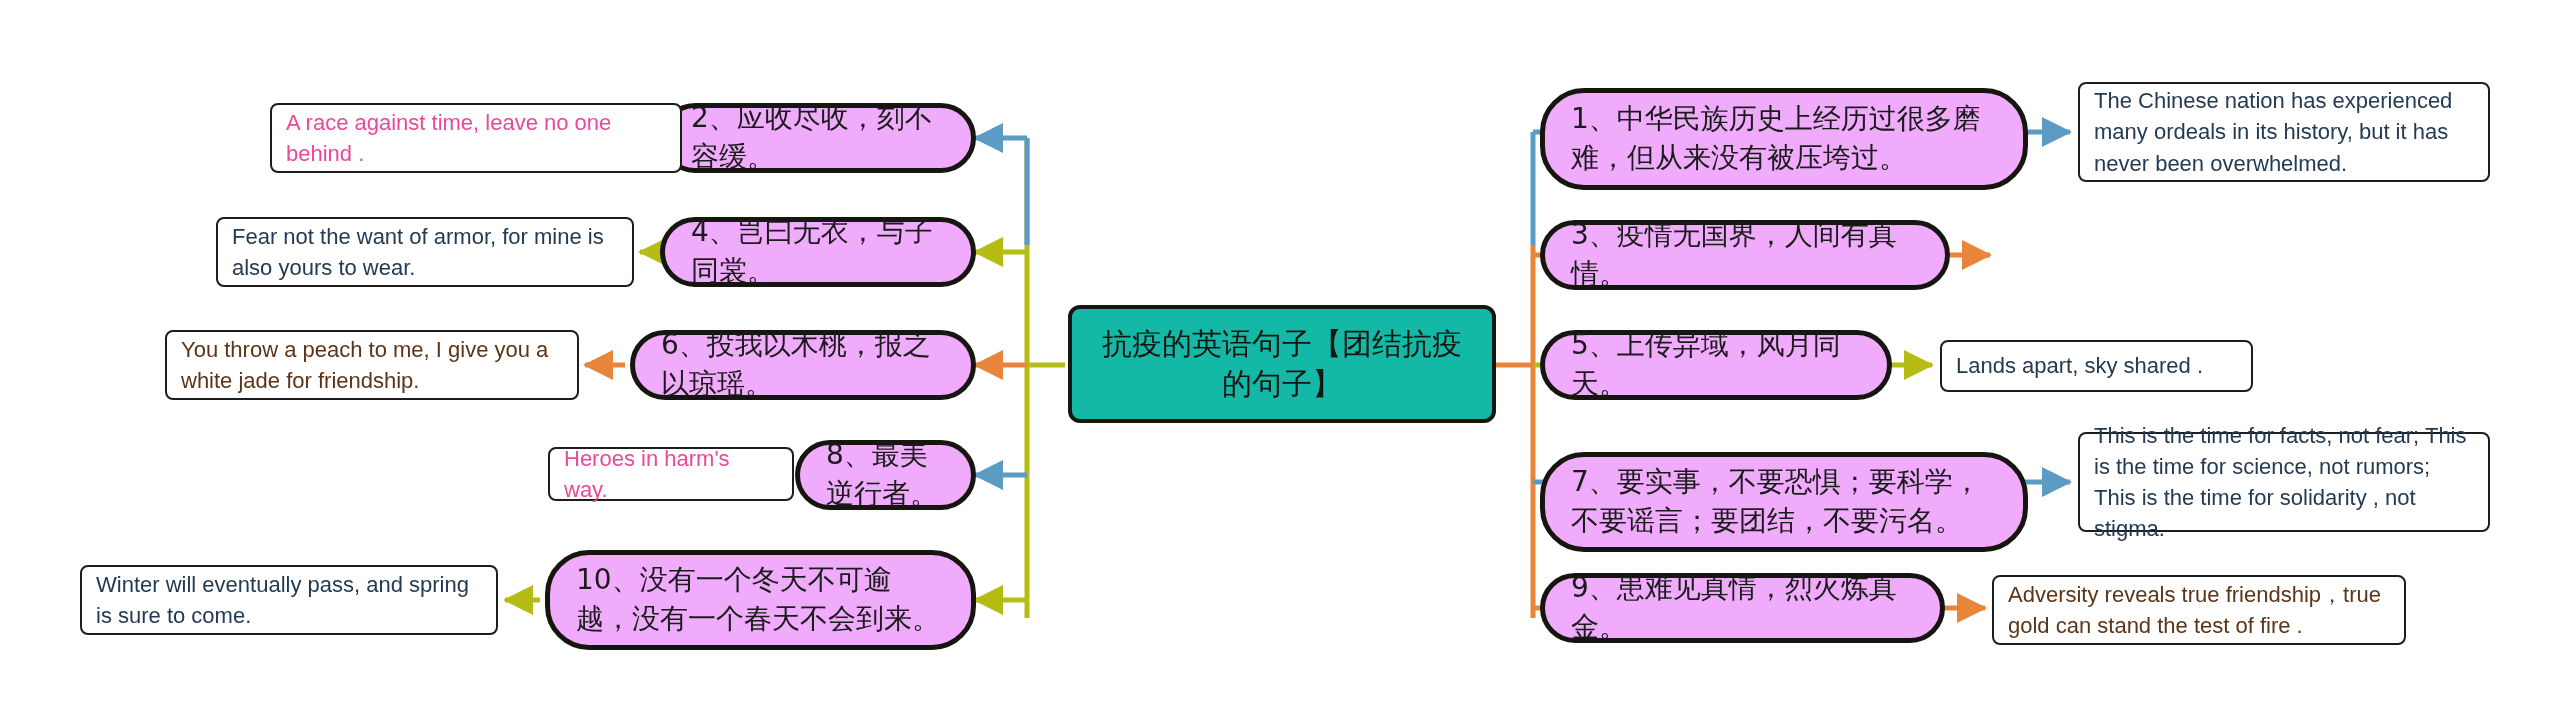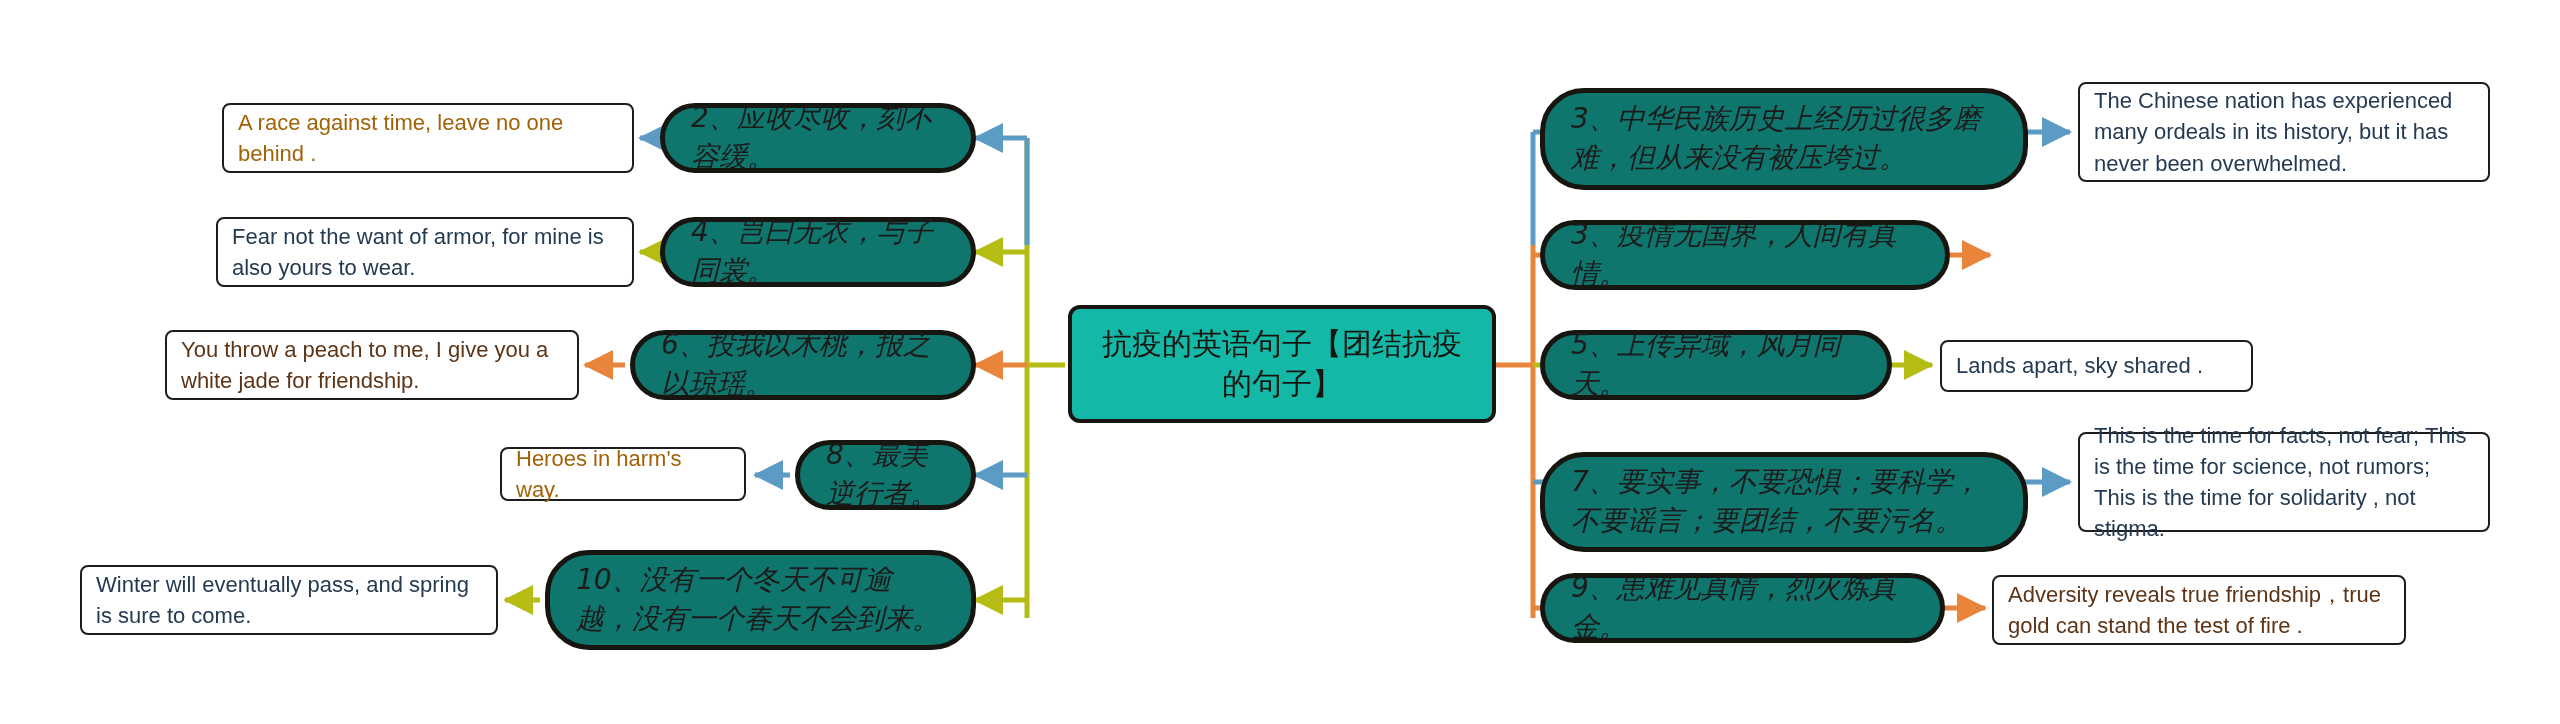--- a/index.html
+++ b/index.html
@@ -17,34 +17,33 @@
   
   .root{
     background:#14b8a6;border:4px solid #17150f;border-radius:12px;
     color:#17150f;font-size:30px;line-height:1.34;text-align:center;
     padding:12px 16px;justify-content:center;
     font-family:"DejaVu Sans","Liberation Sans",sans-serif;
   }
 
   
   .cn{
-    background:#0f766e;border:5px solid #17150f;border-radius:44px;
+    background:#f0abfc;border:5px solid #17150f;border-radius:44px;
     color:#1b1b1b;font-size:28px;line-height:1.38;
     padding:26px 26px;
     font-family:"DejaVu Sans","Liberation Sans",sans-serif;
-    font-style:italic;
   }
 
   
   .en{
     background:#ffffff;border:2px solid #2b2b2b;border-radius:8px;
     font-size:22px;line-height:1.42;padding:9px 14px;
     font-family:"Liberation Sans","DejaVu Sans",sans-serif;
   }
-  .en.blue{color:#a16207;border-color:#1d1d1d;}
+  .en.blue{color:#ec4899;border-color:#1d1d1d;margin-left:48px;}
   .en.brown{color:#5d3416;border-color:#1d1d1d;}
   .en.dark{color:#243a52;border-color:#1d1d1d;}
 </style>
 </head>
 <body>
 
 <div id="canvas">
 
   <svg class="links" viewBox="0 0 2560 724">
     <defs>
@@ -136,21 +135,21 @@
 
   <div class="node en blue" style="left:500px;top:447px;width:246px;height:54px;">
     <span class="txt">Heroes in harm's way.</span>
   </div>
 
   <div class="node en dark" style="left:80px;top:565px;width:418px;height:70px;">
     <span class="txt">Winter will eventually pass, and spring is sure to come.</span>
   </div>
 
   <div class="node cn" style="left:1540px;top:88px;width:488px;height:102px;">
-    <span class="txt">3、中华民族历史上经历过很多磨难，但从来没有被压垮过。</span>
+    <span class="txt">1、中华民族历史上经历过很多磨难，但从来没有被压垮过。</span>
   </div>
 
   <div class="node cn" style="left:1540px;top:220px;width:410px;height:70px;">
     <span class="txt">3、疫情无国界，人间有真情。</span>
   </div>
 
   <div class="node cn" style="left:1540px;top:330px;width:352px;height:70px;">
     <span class="txt">5、上传异域，风月同天。</span>
   </div>
 

